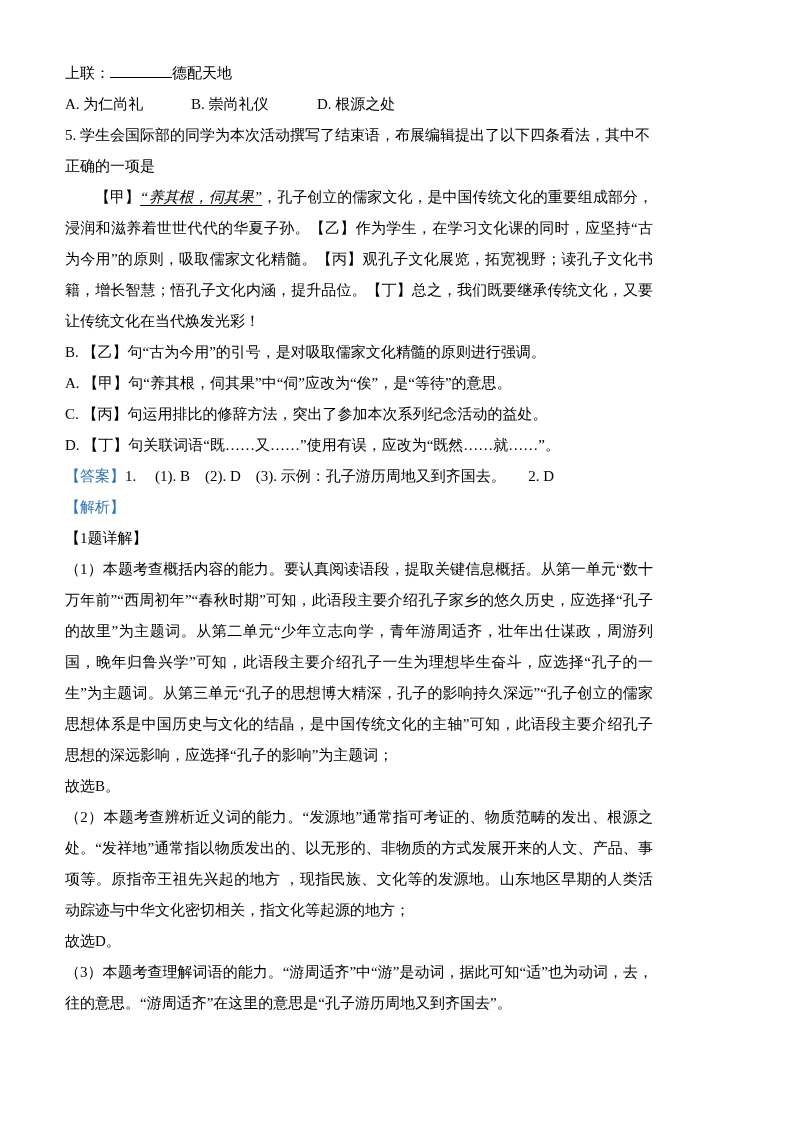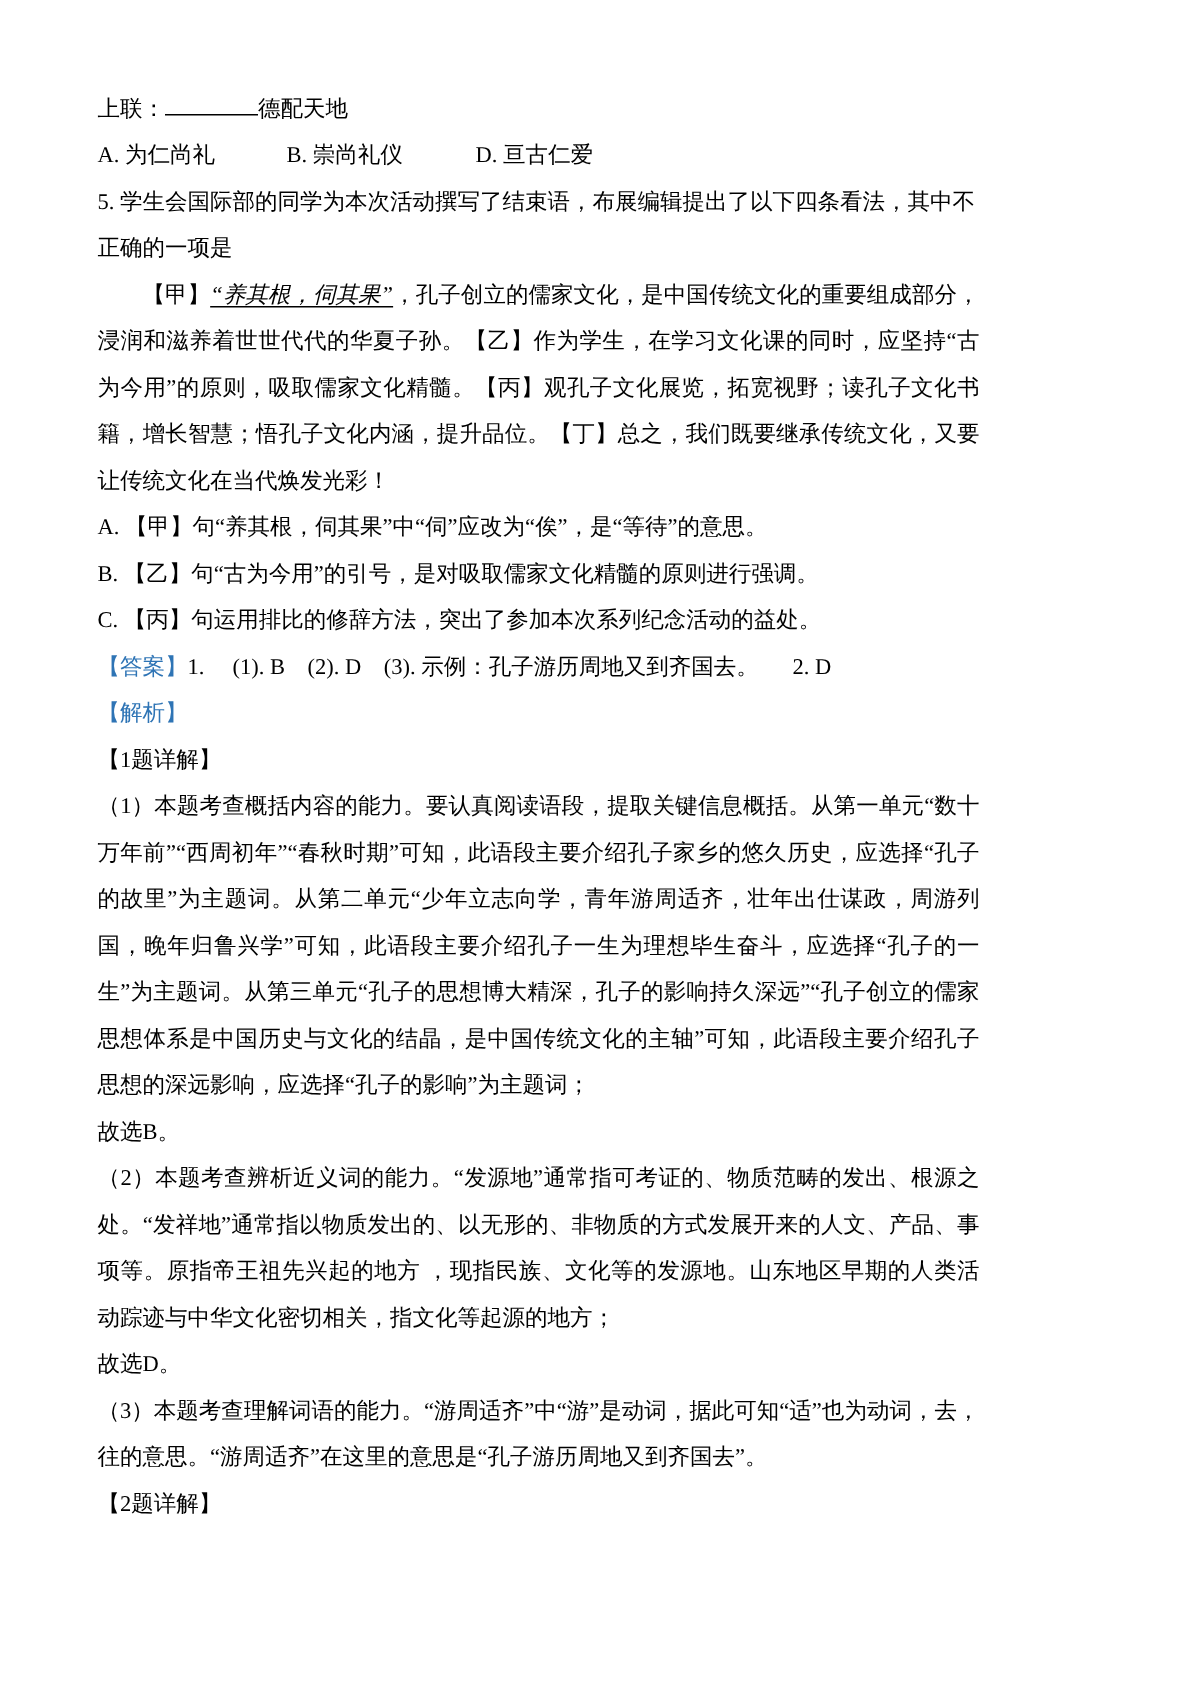--- a/index.html
+++ b/index.html
@@ -37,41 +37,41 @@
 <body>
 
 <div class="page">
 
   <p><span>上联：</span><span class="blank-line"></span><span>德配天地</span></p>
 
 
   <div class="opts-row">
     <span class="opt">A. 为仁尚礼</span>
     <span class="opt">B. 崇尚礼仪</span>
-    <span class="opt">D. 亘古仁爱</span>
+    <span class="opt">D. 根源之处</span>
   </div>
 
   <p>5. 学生会国际部的同学为本次活动撰写了结束语，布展编辑提出了以下四条看法，其中不正确的一项是</p>
 
   <p class="justify indent2"><span>【甲】</span><span class="underlined">“养其根，伺其果”</span><span>，孔子创立的儒家文化，是中国传统文化的重要组成部分，浸润和滋养着世世代代的华夏子孙。【乙】作为学生，在学习文化课的同时，应坚持“古为今用”的原则，吸取儒家文化精髓。【丙】观孔子文化展览，拓宽视野；读孔子文化书籍，增长智慧；悟孔子文化内涵，提升品位。【丁】总之，我们既要继承传统文化，又要让传统文化在当代焕发光彩！</span></p>
 
+  <p>B. 【乙】句“古为今用”的引号，是对吸取儒家文化精髓的原则进行强调。</p>
   <p>A. 【甲】句“养其根，伺其果”中“伺”应改为“俟”，是“等待”的意思。</p>
-  <p>B. 【乙】句“古为今用”的引号，是对吸取儒家文化精髓的原则进行强调。</p>
   <p>C. 【丙】句运用排比的修辞方法，突出了参加本次系列纪念活动的益处。</p>
+  <p>D. 【丁】句关联词语“既……又……”使用有误，应改为“既然……就……”。</p>
 
   <p class="prewrap"><span class="blue">【答案】</span><span>1.     (1). B    (2). D    (3). 示例：孔子游历周地又到齐国去。      2. D</span></p>
 
 
   <p class="blue">【解析】</p>
 
   <p>【1题详解】</p>
 
   <p class="justify">（1）本题考查概括内容的能力。要认真阅读语段，提取关键信息概括。从第一单元“数十万年前”“西周初年”“春秋时期”可知，此语段主要介绍孔子家乡的悠久历史，应选择“孔子的故里”为主题词。从第二单元“少年立志向学，青年游周适齐，壮年出仕谋政，周游列国，晚年归鲁兴学”可知，此语段主要介绍孔子一生为理想毕生奋斗，应选择“孔子的一生”为主题词。从第三单元“孔子的思想博大精深，孔子的影响持久深远”“孔子创立的儒家思想体系是中国历史与文化的结晶，是中国传统文化的主轴”可知，此语段主要介绍孔子思想的深远影响，应选择“孔子的影响”为主题词；</p>
   <p>故选B。</p>
 
   <p class="justify">（2）本题考查辨析近义词的能力。“发源地”通常指可考证的、物质范畴的发出、根源之处。“发祥地”通常指以物质发出的、以无形的、非物质的方式发展开来的人文、产品、事项等。原指帝王祖先兴起的地方 ，现指民族、文化等的发源地。山东地区早期的人类活动踪迹与中华文化密切相关，指文化等起源的地方；</p>
   <p>故选D。</p>
 
   <p class="justify">（3）本题考查理解词语的能力。“游周适齐”中“游”是动词，据此可知“适”也为动词，去，往的意思。“游周适齐”在这里的意思是“孔子游历周地又到齐国去”。</p>
 
-  <p>【2题详解】</p>
 
 </div>
 
 </body></html>

